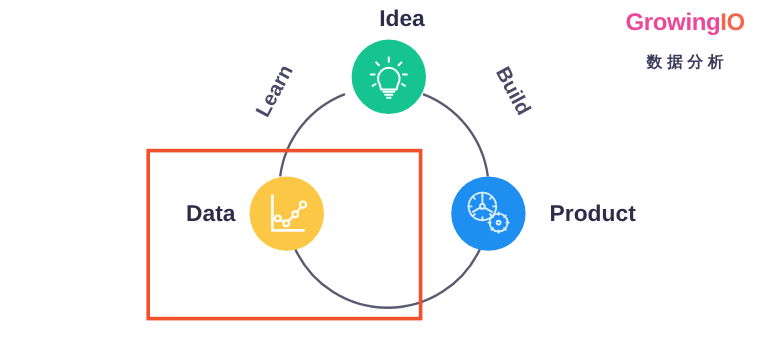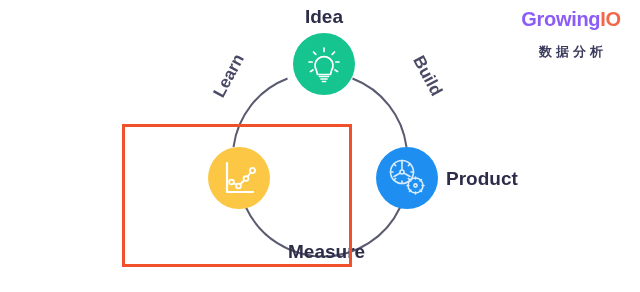--- a/index.html
+++ b/index.html
@@ -33,21 +33,21 @@
     text-align: center;
     user-select: none;
   }
   .logo-word {
     font-size: 20px;
     font-weight: bold;
     letter-spacing: -0.3px;
     line-height: 22px;
     white-space: nowrap;
   }
-  .logo-growing { color: #8b5cf6; text-align: right; }
+  .logo-growing { color: #ec4899; text-align: right; }
   .logo-io { color: #f4664a; margin-top: 36px; }
   .logo-sub {
     margin-top: 14px;
     font-size: 13px;
     font-weight: bold;
     letter-spacing: 4px;
     color: #3b3b5c;
     line-height: 16px;
     padding-left: 4px;
   }
@@ -60,22 +60,22 @@
 
   
   .node-label {
     position: absolute;
     color: #2d2d4a;
     font-size: 19px;
     font-weight: bold;
     white-space: nowrap;
     user-select: none;
   }
-  #label-idea   { left: 294px; top: 6px;  width: 60px; text-align: center; }
-  #label-product{ left: 446px; top: 168px; }
+  #label-idea   { left: 294px; top: 6px;  width: 60px; text-align: right; }
+  #label-product{ left: 458px; top: 168px; }
   #label-data   { left: 155px; top: 168px; }
   #label-measure{ left: 288px; top: 241px; }
 
   .arc-label {
     position: absolute;
     color: #4a4a66;
     font-size: 17px;
     font-weight: bold;
     white-space: nowrap;
     user-select: none;
@@ -185,22 +185,22 @@
         <circle cx="246" cy="178.5" r="2.4" fill="#fbc744" stroke-width="1.8"></circle>
         <circle cx="252.5" cy="170.5" r="2.6" fill="#fbc744" stroke-width="1.8"></circle>
       </g>
     </g>
   </svg>
 
   <div class="node-label" id="label-idea">Idea</div>
 
   <div class="node-label" id="label-product">Product</div>
 
-
-  <div class="node-label" id="label-measure">Measure</div>
+  <div class="node-label" id="label-data">Data</div>
+
 
   <div class="arc-label" id="label-learn">Learn</div>
 
   <div class="arc-label" id="label-build">Build</div>
 
   <div id="highlight-rect"></div>
 
   <div class="logo-block">
     <div class="logo-word">
       <span class="logo-growing">Growing</span><span class="logo-io">IO</span>

